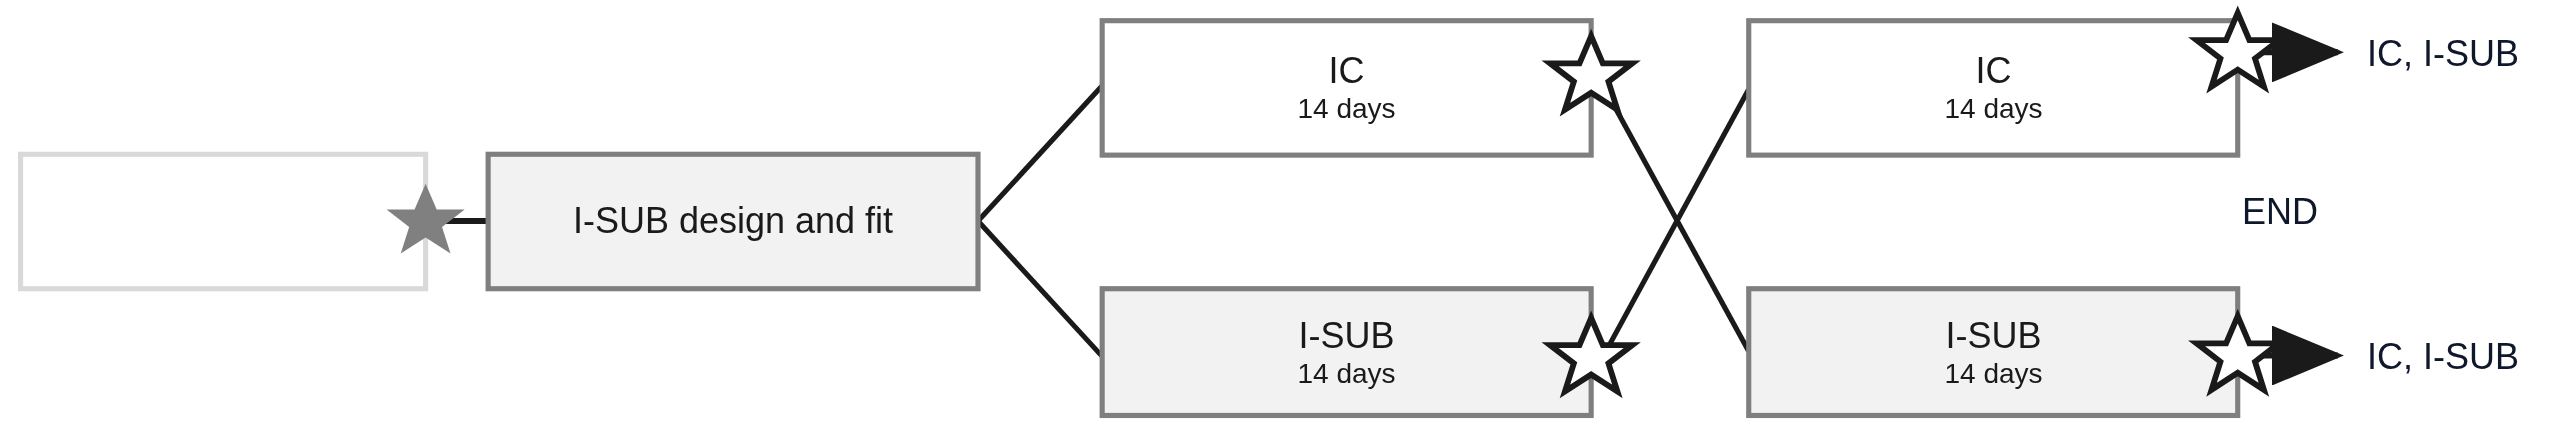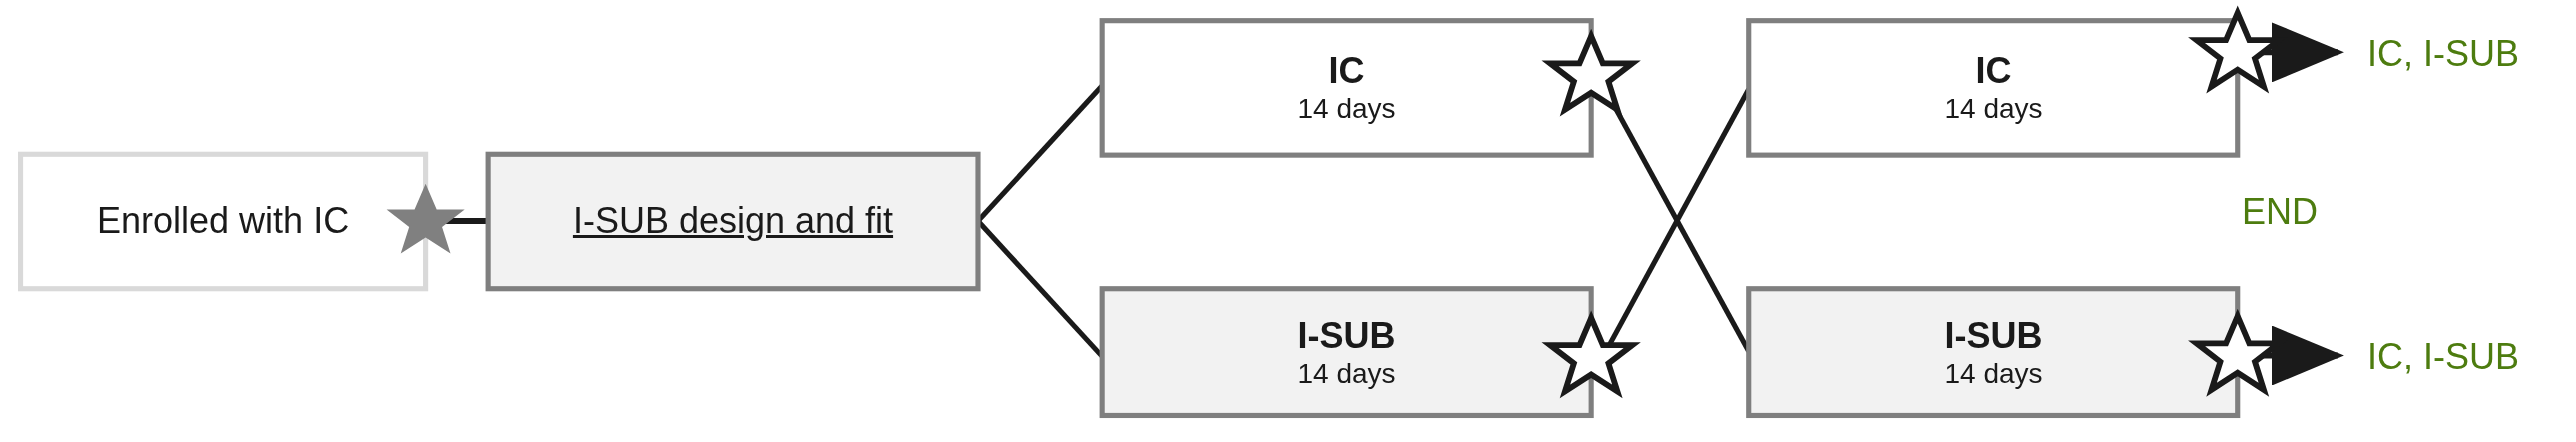--- a/index.html
+++ b/index.html
@@ -33,31 +33,31 @@
     text-align: center;
     color: #1a1a1a;
     pointer-events: none;
   }
   .line1 {
     font-size: 36px;
     line-height: 1.18;
     white-space: nowrap;
   }
   .line1.bold {
-    font-weight: bold;
+    font-weight: normal;
   }
   .line2 {
     font-size: 28px;
     line-height: 1.18;
     white-space: nowrap;
   }
   .free-label {
     position: absolute;
     font-size: 36px;
-    color: #4d7c0f;
+    color: #0f172a;
     white-space: nowrap;
   }
 </style>
 </head>
 <body>
 
 <div id="canvas">
 
   <svg class="layer" viewBox="0 0 3008 517">
     <defs>
@@ -106,25 +106,22 @@
 
     <g transform="translate(2613,61) scale(2.0)">
       <path d="M0,-23 L6.8,-7.1 L24,-7.1 L10.1,3.6 L15.3,20 L0,10.1 L-15.3,20 L-10.1,3.6 L-24,-7.1 L-6.8,-7.1 Z" fill="#ffffff" stroke="#1a1a1a" stroke-width="3.4" stroke-linejoin="miter"></path>
     </g>
 
     <g transform="translate(2613,415) scale(2.0)">
       <path d="M0,-23 L6.8,-7.1 L24,-7.1 L10.1,3.6 L15.3,20 L0,10.1 L-15.3,20 L-10.1,3.6 L-24,-7.1 L-6.8,-7.1 Z" fill="#ffffff" stroke="#1a1a1a" stroke-width="3.4" stroke-linejoin="miter"></path>
     </g>
   </svg>
 
-  <div class="box-text" style="left:20.6px; top:154px; width:405px; height:134px;">
-    <div class="line1">Enrolled with IC</div>
-  </div>
 
-  <div class="box-text" style="left:488px; top:154px; width:490px; height:134px;text-decoration:underline;">
+  <div class="box-text" style="left:488px; top:154px; width:490px; height:134px;">
     <div class="line1">I-SUB design and fit</div>
   </div>
 
   <div class="box-text" style="left:1102px; top:20.6px; width:489px; height:134px;">
     <div class="line1 bold">IC</div>
     <div class="line2">14 days</div>
   </div>
 
   <div class="box-text" style="left:1102px; top:289px; width:489px; height:127px;">
     <div class="line1 bold">I-SUB</div>

